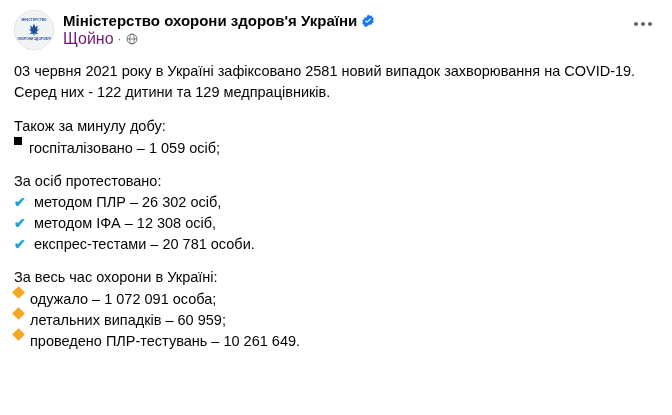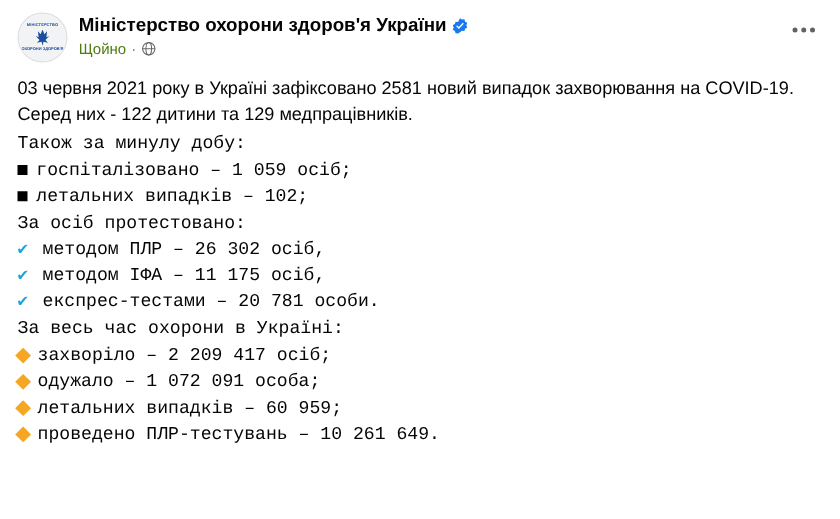--- a/index.html
+++ b/index.html
@@ -101,22 +101,22 @@
     flex: 0 0 14px;
     display: block;
   }
   .meta-row {
     display: flex;
     align-items: center;
     gap: 4px;
     margin-top: 1px;
   }
   .meta-text {
-    font-size: 12px;
-    color: #4d7c0f;
+    font-size: 16px;
+    color: #701a75;
     line-height: 16px;
   }
   .meta-dot {
     font-size: 12px;
     color: #65676b;
     line-height: 16px;
   }
   .globe {
     width: 12px;
     height: 12px;
@@ -142,36 +142,36 @@
     background: #606266;
     display: block;
   }
   .post-body {
     margin-top: 7px;
     font-size: 14.5px;
     line-height: 20.5px;
     color: #050505;
   }
   .para {
-    margin: 0 0 3px 0;
+    margin: 0 0 14px 0;
   }
   .block {
-    font-family: Liberation Mono, monospace;
+    margin-top: 12px;
   }
   .block-lead {
     margin: 0 0 1px 0;
   }
   ul.bullets {
     list-style: none;
     margin: 0;
     padding: 0;
   }
   ul.bullets li {
     display: flex;
-    align-items: center;
+    align-items: flex-start;
     gap: 7px;
     margin: 0;
     line-height: 21px;
   }
   .bul {
     display: inline-block;
     flex: 0 0 auto;
     line-height: 21px;
   }
   .bul-square {
@@ -243,54 +243,46 @@
 
     <p class="para">03 червня 2021 року в Україні зафіксовано 2581 новий випадок захворювання на COVID-19. Серед них - 122 дитини та 129 медпрацівників.</p>
 
     <div class="block">
       <p class="block-lead">Також за минулу добу:</p>
       <ul class="bullets">
         <li>
           <span class="bul bul-square"></span>
           <span class="li-text">госпіталізовано – 1 059 осіб;</span>
         </li>
-        <li>
-          <span class="bul bul-square"></span>
-          <span class="li-text">летальних випадків – 102;</span>
-        </li>
       </ul>
     </div>
 
     <div class="block">
       <p class="block-lead">За осіб протестовано:</p>
       <ul class="bullets">
         <li>
           <span class="bul bul-check">✔</span>
           <span class="li-text">методом ПЛР – 26 302 осіб,</span>
         </li>
         <li>
           <span class="bul bul-check">✔</span>
-          <span class="li-text">методом ІФА – 11 175 осіб,</span>
+          <span class="li-text">методом ІФА – 12 308 осіб,</span>
         </li>
         <li>
           <span class="bul bul-check">✔</span>
           <span class="li-text">експрес-тестами – 20 781 особи.</span>
         </li>
       </ul>
     </div>
 
     <div class="block">
       <p class="block-lead">За весь час охорони в Україні:</p>
       <ul class="bullets">
         <li>
           <span class="bul bul-diamond"></span>
-          <span class="li-text">захворіло – 2 209 417 осіб;</span>
-        </li>
-        <li>
-          <span class="bul bul-diamond"></span>
           <span class="li-text">одужало – 1 072 091 особа;</span>
         </li>
         <li>
           <span class="bul bul-diamond"></span>
           <span class="li-text">летальних випадків – 60 959;</span>
         </li>
         <li>
           <span class="bul bul-diamond"></span>
           <span class="li-text">проведено ПЛР-тестувань – 10 261 649.</span>
         </li>

